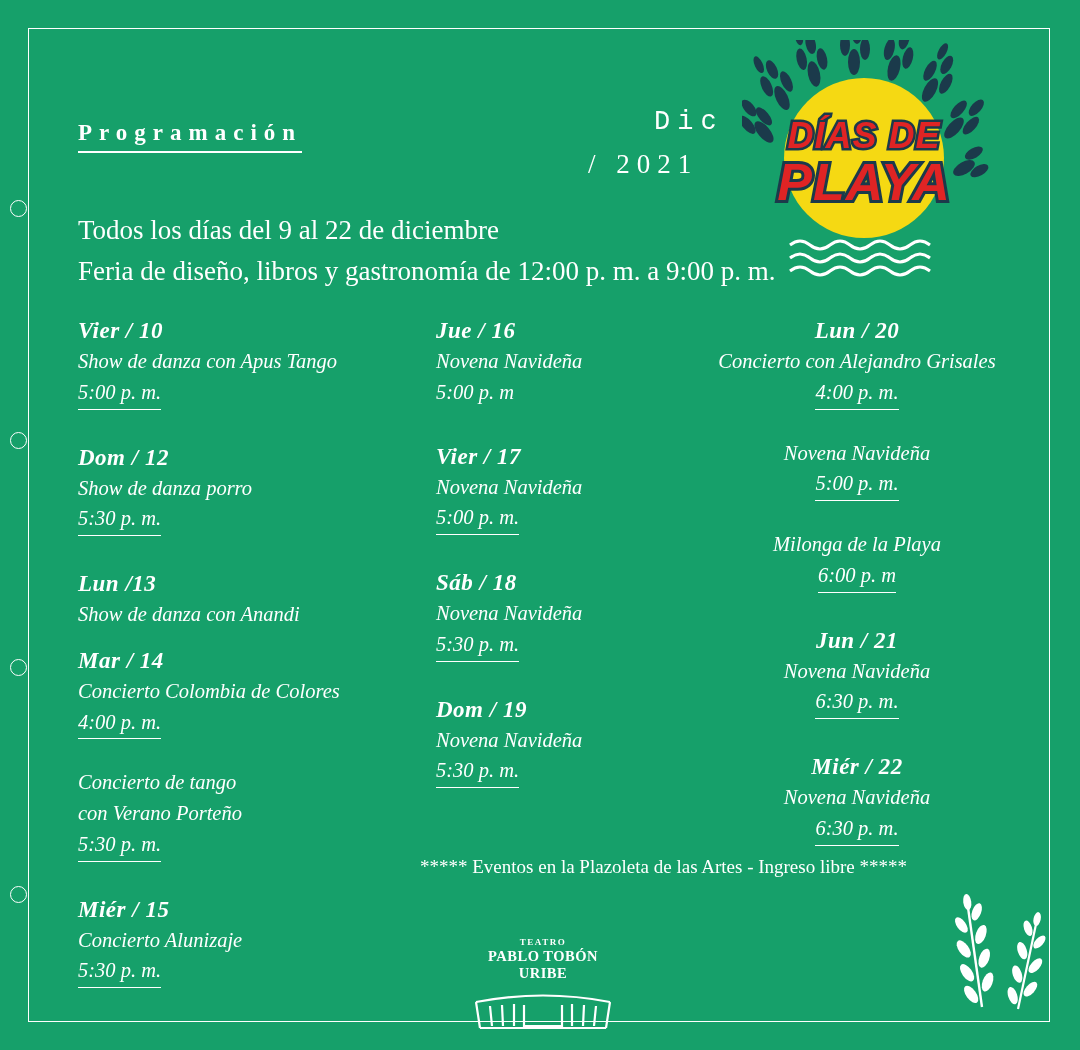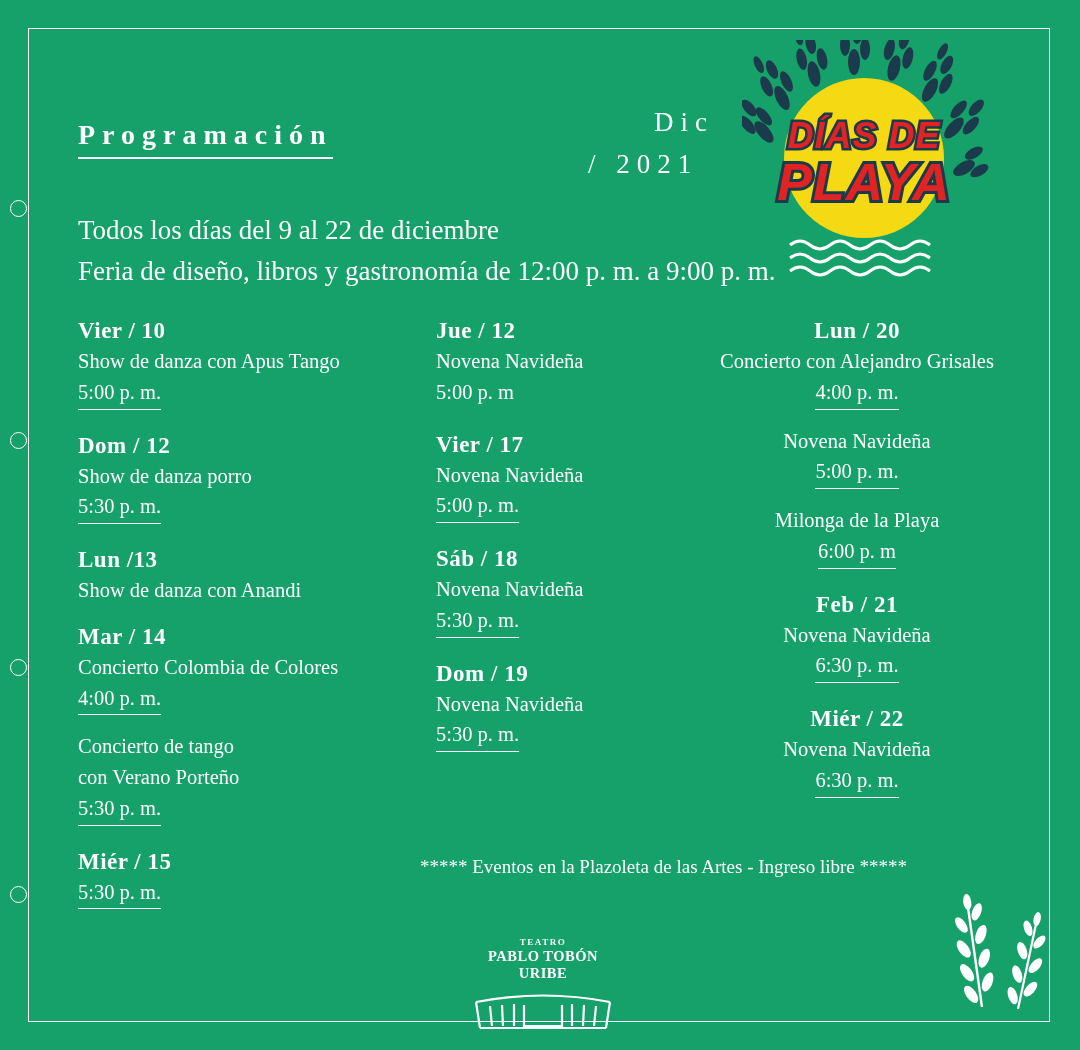--- a/index.html
+++ b/index.html
@@ -43,38 +43,38 @@
   .hole.h4 { top: 886px; }
 
   
   .header {
     position: absolute;
     left: 78px;
     top: 120px;
     width: 900px;
   }
   .title {
-    font-size: 28px;
+    font-size: 23px;
     font-weight: bold;
     letter-spacing: 7px;
     display: inline-block;
     border-bottom: 2.5px solid #ffffff;
     padding-bottom: 6px;
     line-height: 1.1;
   }
   .datebox {
     position: absolute;
     left: 510px;
     top: -18px;
     text-align: left;
     letter-spacing: 7px;
     font-size: 27px;
     line-height: 1.55;
   }
-  .datebox .d-month { padding-left: 66px; }
+  .datebox .d-month { padding-left: 66px; font-family: Liberation Mono, monospace; }
   .datebox .d-year { }
 
   .subtitle {
     position: absolute;
     left: 78px;
     top: 210px;
     font-size: 27px;
     line-height: 1.52;
     width: 740px;
   }
@@ -93,20 +93,21 @@
   .cols {
     position: absolute;
     left: 78px;
     top: 318px;
     width: 930px;
   }
   .col {
     position: absolute;
     top: 0;
     width: 330px;
+    font-style: italic;
   }
   .col-1 { left: 0px; }
   .col-2 { left: 358px; }
   .col-3 { left: 614px; text-align: center; }
 
   .day-block { margin-bottom: 18px; }
   .day-head {
     font-size: 23px;
     font-weight: bold;
     letter-spacing: 0.5px;
@@ -116,21 +117,21 @@
     font-size: 20.5px;
     line-height: 1.5;
     white-space: nowrap;
   }
   .ev-time {
     font-size: 20.5px;
     line-height: 1.5;
     border-bottom: 1.2px solid #ffffff;
     display: inline-block;
     padding-bottom: 1px;
-    margin-bottom: 5px;
+    margin-bottom: 17px;
   }
   .ev-time.no-underline { border-bottom: none; }
   .ev-gap { height: 11px; }
 
   
   .note {
     position: absolute;
     left: 420px;
     top: 856px;
     font-size: 19px;
@@ -287,27 +288,28 @@
       <div class="day-head">Mar / 14</div>
       <div class="ev-line">Concierto Colombia de Colores</div>
       <div class="ev-time">4:00 p. m. </div>
       <div class="ev-gap"></div>
       <div class="ev-line">Concierto de tango</div>
       <div class="ev-line">con Verano Porteño</div>
       <div class="ev-time">5:30 p. m.</div>
     </div>
     <div class="day-block">
       <div class="day-head">Miér / 15</div>
+      <div class="ev-line">Concierto Alunizaje</div>
       <div class="ev-time">5:30 p. m.</div>
     </div>
   </div>
 
   <div class="col col-2">
     <div class="day-block">
-      <div class="day-head">Jue / 12</div>
+      <div class="day-head">Jue / 16</div>
       <div class="ev-line">Novena Navideña</div>
       <div class="ev-time no-underline">5:00 p. m</div>
     </div>
     <div class="day-block">
       <div class="day-head">Vier / 17</div>
       <div class="ev-line"> Novena Navideña</div>
       <div class="ev-time">5:00 p. m. </div>
     </div>
     <div class="day-block">
       <div class="day-head">Sáb / 18</div>
@@ -327,21 +329,21 @@
       <div class="ev-line">Concierto con Alejandro Grisales</div>
       <div class="ev-time">4:00 p. m. </div>
       <div class="ev-gap"></div>
       <div class="ev-line">Novena Navideña</div>
       <div class="ev-time">5:00 p. m. </div>
       <div class="ev-gap"></div>
       <div class="ev-line">Milonga de la Playa</div>
       <div class="ev-time">6:00 p. m</div>
     </div>
     <div class="day-block">
-      <div class="day-head">Feb / 21</div>
+      <div class="day-head">Jun / 21</div>
       <div class="ev-line">Novena Navideña</div>
       <div class="ev-time">6:30 p. m.</div>
     </div>
     <div class="day-block">
       <div class="day-head">Miér / 22</div>
       <div class="ev-line">Novena Navideña</div>
       <div class="ev-time">6:30 p. m.</div>
     </div>
   </div>
 

